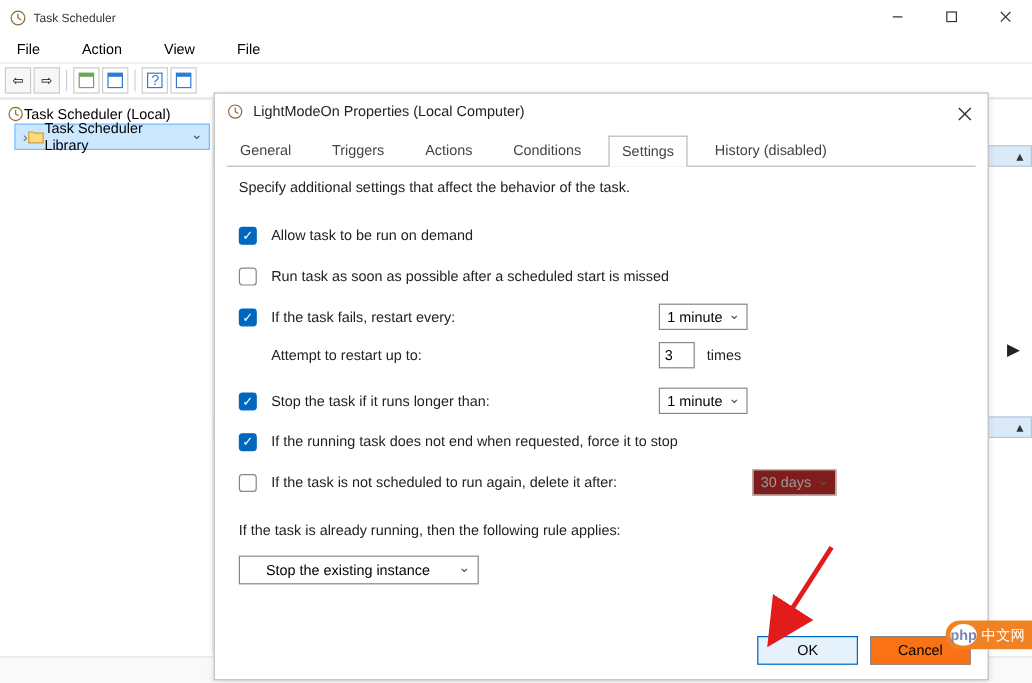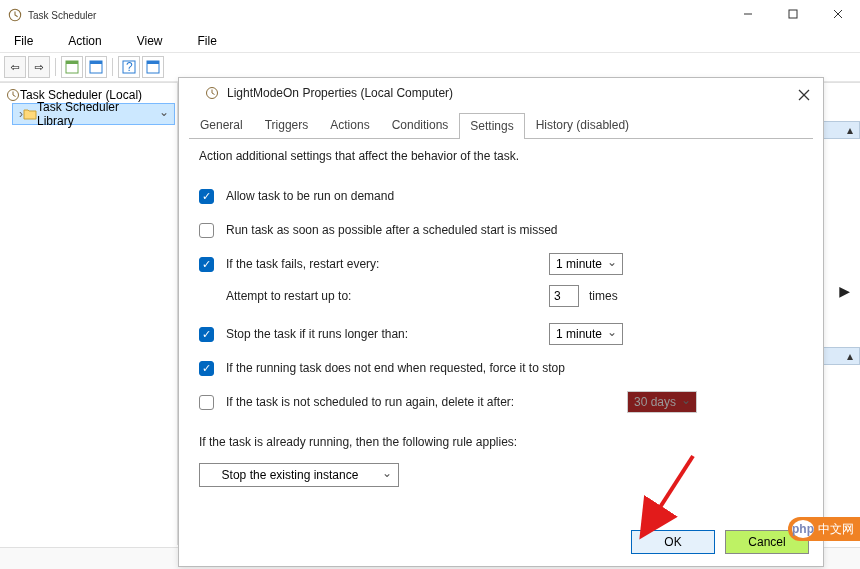--- a/index.html
+++ b/index.html
@@ -21,25 +21,25 @@
   .tree-item { display: flex; align-items: center; gap: 0; padding: 1px 4px; }
   .tree-item.sel { background: #cce8ff; border: 1px solid #7abaff; }
   .tree-icon { width: 14px; height: 14px; display: inline-flex; align-items: center; justify-content: center; }
 
   .rightpane { flex: 1; position: relative; background: #fff; }
   .collapse-bar { background: #dbeaf9; height: 18px; border: 1px solid #b6c9dc; display:flex; align-items:center; justify-content:flex-end; padding-right:6px; color:#333; }
   .side-arrow { position:absolute; right:10px; top:200px; font-size:14px; color:#222; }
 
   
   .dialog { position: absolute; left: 178px; top: 77px; width: 646px; height: 490px; background: #fff; border: 1px solid #bbb; box-shadow: 0 2px 6px rgba(0,0,0,0.12); }
-  .dlg-title { display: flex; align-items: center; padding: 8px 10px 6px 26px; }
+  .dlg-title { display: flex; align-items: center; padding: 8px 10px 6px 10px; }
   .dlg-title .title { margin-left: 8px; font-size: 12px; color: #222; }
   .dlg-close { position: absolute; right: 10px; top: 8px; width: 18px; height: 18px; display:flex; align-items:center; justify-content:center; font-size:14px; }
 
-  .tabs { display: flex; gap: 0; padding: 0 10px; margin-top: 6px; }
+  .tabs { display: flex; gap: 12px; padding: 0 10px; margin-top: 6px; }
   .tab { padding: 5px 10px 6px 10px; color: #444; border: 1px solid transparent; border-bottom: none; cursor: default; }
   .tab.active { border-color: #bbb; background: #fff; position: relative; top: 1px; }
   .tab-line { height: 1px; background: #bbb; margin: 0 10px; }
 
   .dlg-body { padding: 10px 20px 10px 20px; }
   .desc { color: #222; margin-bottom: 22px; }
 
   .row { display: flex; align-items: center; min-height: 22px; margin-bottom: 12px; position: relative; }
   .row.tight { margin-bottom: 10px; }
   .chk { width: 15px; height: 15px; border: 1px solid #888; border-radius: 3px; margin-right: 12px; flex-shrink: 0; display:flex; align-items:center; justify-content:center; background:#fff; }
@@ -48,21 +48,21 @@
   .right-ctrl { position: absolute; left: 350px; }
   .sel { border: 1px solid #888; height: 22px; padding: 2px 20px 2px 6px; background: #fff; position: relative; display: inline-flex; align-items: center; min-width: 58px; }
   .sel::after { content: "⌄"; position: absolute; right: 5px; top: 1px; color: #555; font-size: 12px; }
   .sel.disabled { color: #999; border-color: #ccc; background: #7f1d1d; }
   .numbox { border: 1px solid #888; width: 30px; height: 22px; padding: 2px 4px; display: inline-flex; align-items: center; background:#fff; margin-right: 10px; }
   .indent { margin-left: 27px; }
   .rule-sel { border: 1px solid #888; height: 24px; width: 200px; padding: 3px 22px 3px 4px; position: relative; display:flex; align-items:center;justify-content:center; }
   .rule-sel::after { content: "⌄"; position: absolute; right: 6px; top: 2px; color: #555; font-size: 12px; }
 
   .dlg-buttons { position: absolute; right: 14px; bottom: 12px; display: flex; gap: 10px; text-align: right; }
-  .btn { min-width: 84px; height: 24px; border: 1px solid #888; background: #bef264; display:flex; align-items:center; justify-content:center; }
+  .btn { min-width: 84px; height: 24px; border: 1px solid #888; background: #f97316; display:flex; align-items:center; justify-content:center; }
   .btn.primary { border-color: #0067c0; background: #e5f1fb; }
 
   
   .arrow { position: absolute; left: 633px; top: 448px; pointer-events:none; }
 
   
   .php-badge { position:absolute; right:0; bottom:28px; display:flex; align-items:center; background:#f08224; color:#fff; border-radius: 12px 0 0 12px; padding:3px 6px 3px 4px; font-size:12px; }
   .php-logo { background:#fff; color:#7a86b8; border-radius:50%; width:22px; height:18px; display:flex; align-items:center; justify-content:center; font-weight:bold; font-size:9px; margin-right:4px; }
   .statusbar { position:absolute; left:0; bottom:0; height:22px; width:100%; border-top:1px solid #e0e0e0; background:#f9f9f9; }
 </style>
@@ -188,21 +188,21 @@
     <div class="tab">General</div>
     <div class="tab">Triggers</div>
     <div class="tab">Actions</div>
     <div class="tab">Conditions</div>
     <div class="tab active">Settings</div>
     <div class="tab">History (disabled)</div>
   </div>
   <div class="tab-line"></div>
 
   <div class="dlg-body">
-    <div class="desc">Action additional settings that affect the behavior of the task.</div>
+    <div class="desc">Specify additional settings that affect the behavior of the task.</div>
 
     <div class="row">
       <div class="chk checked">✓</div>
       <span class="lbl">Allow task to be run on demand</span>
     </div>
 
     <div class="row">
       <div class="chk"></div>
       <span class="lbl">Run task as soon as possible after a scheduled start is missed</span>
     </div>

